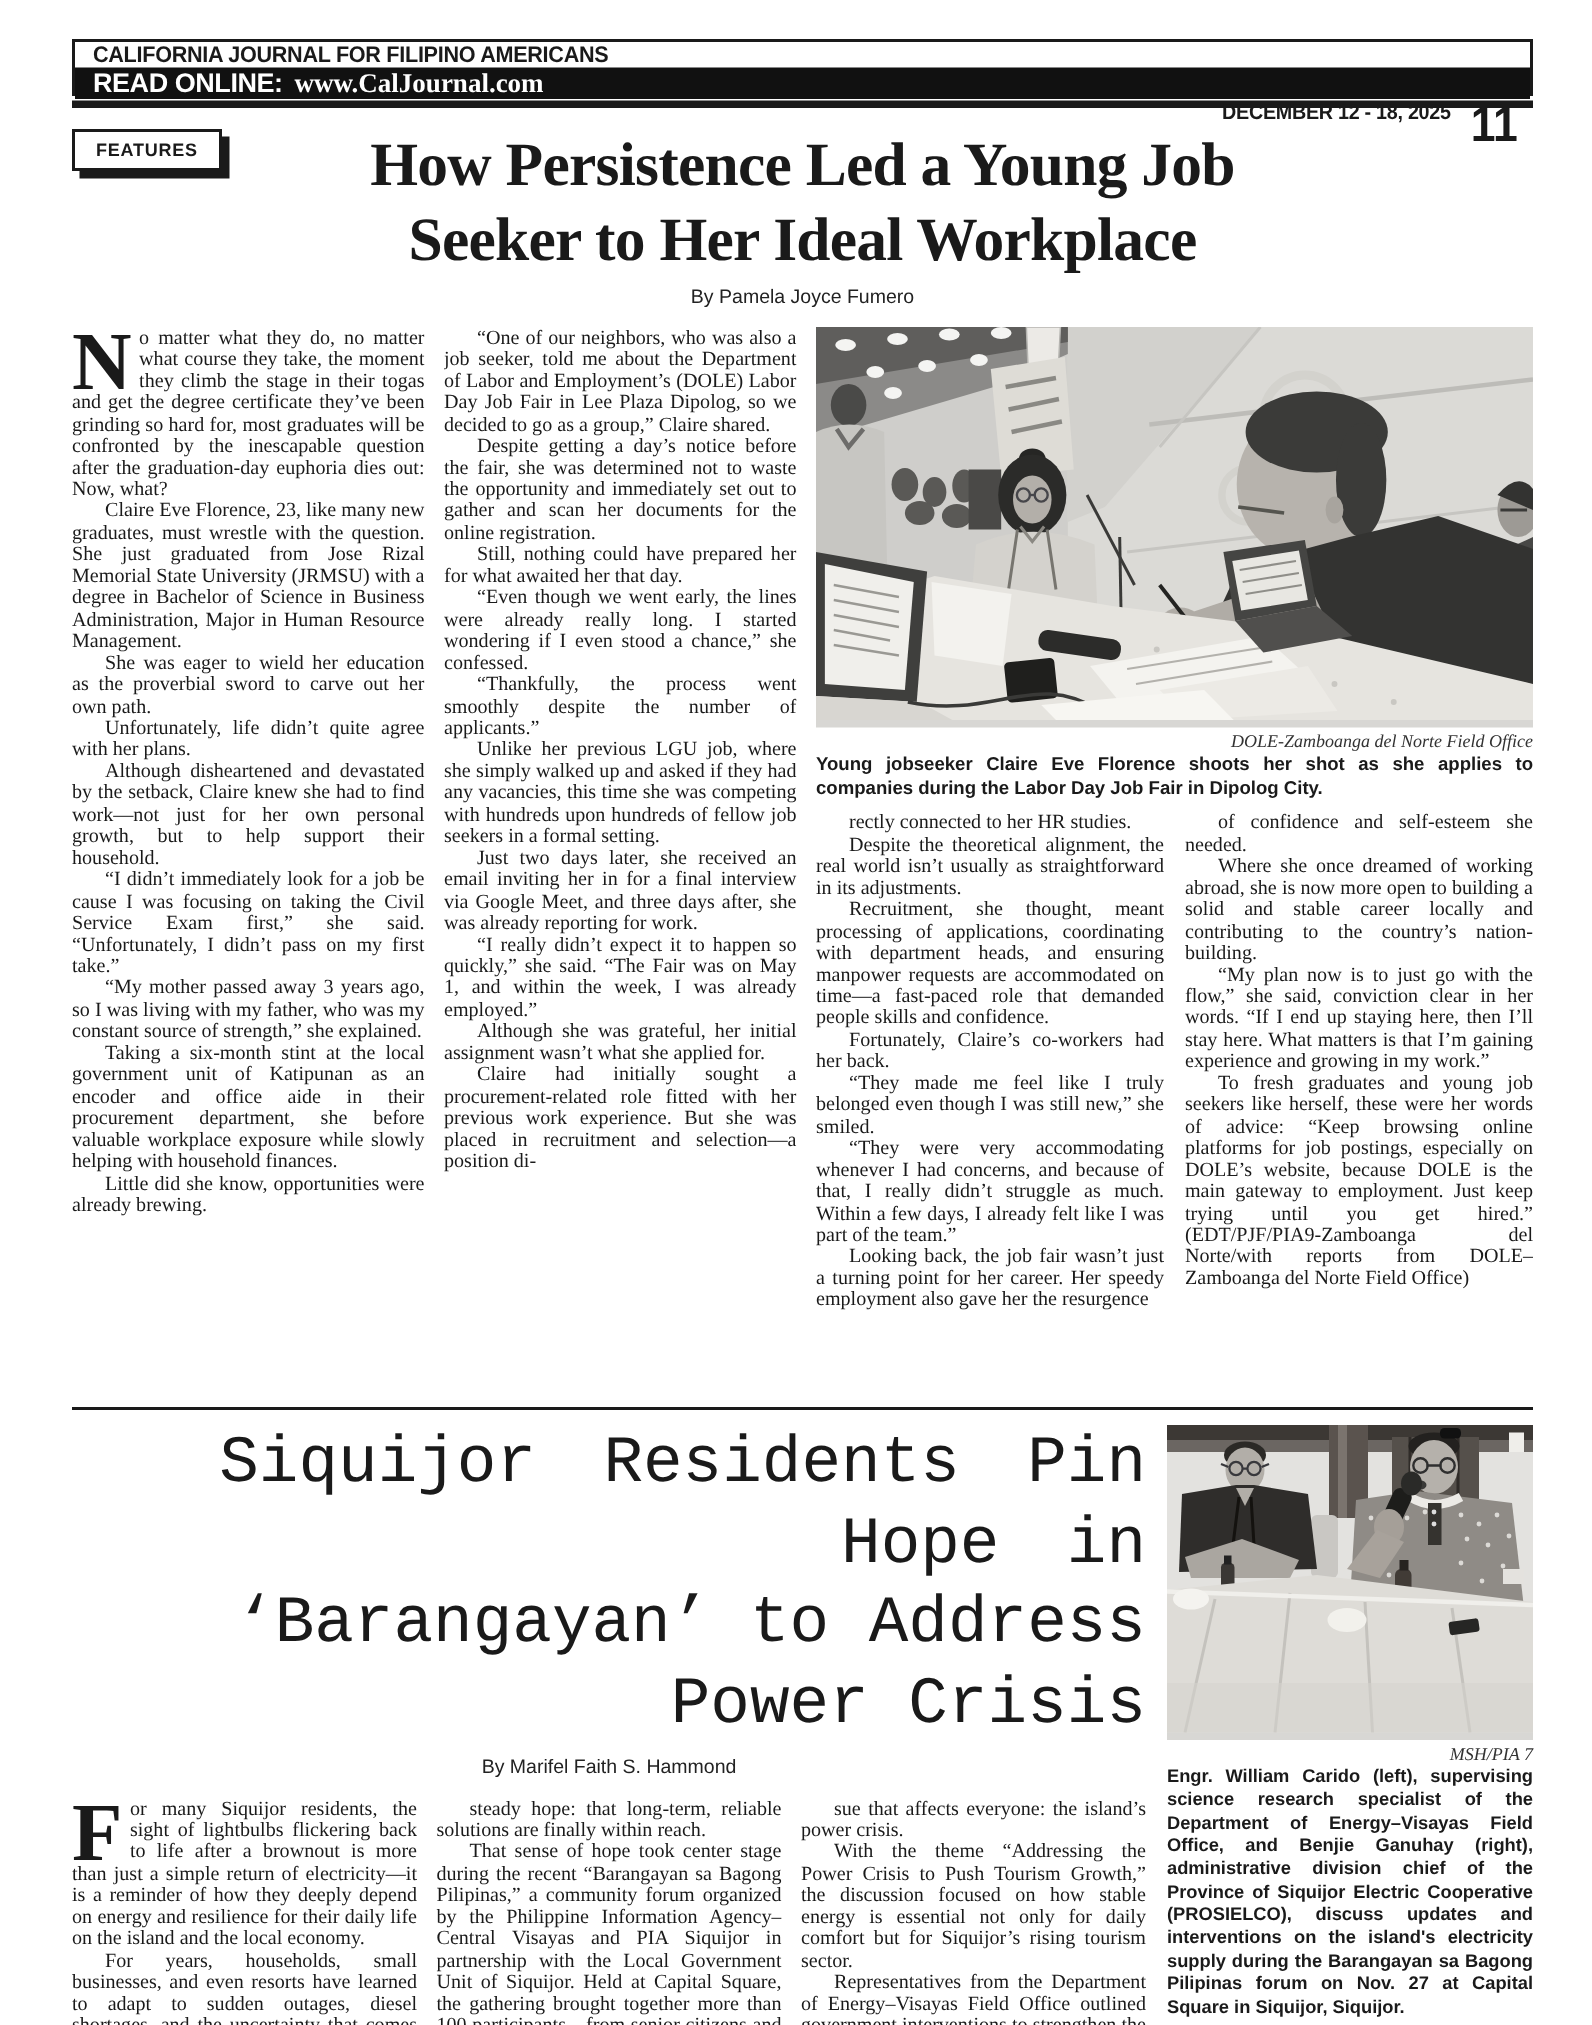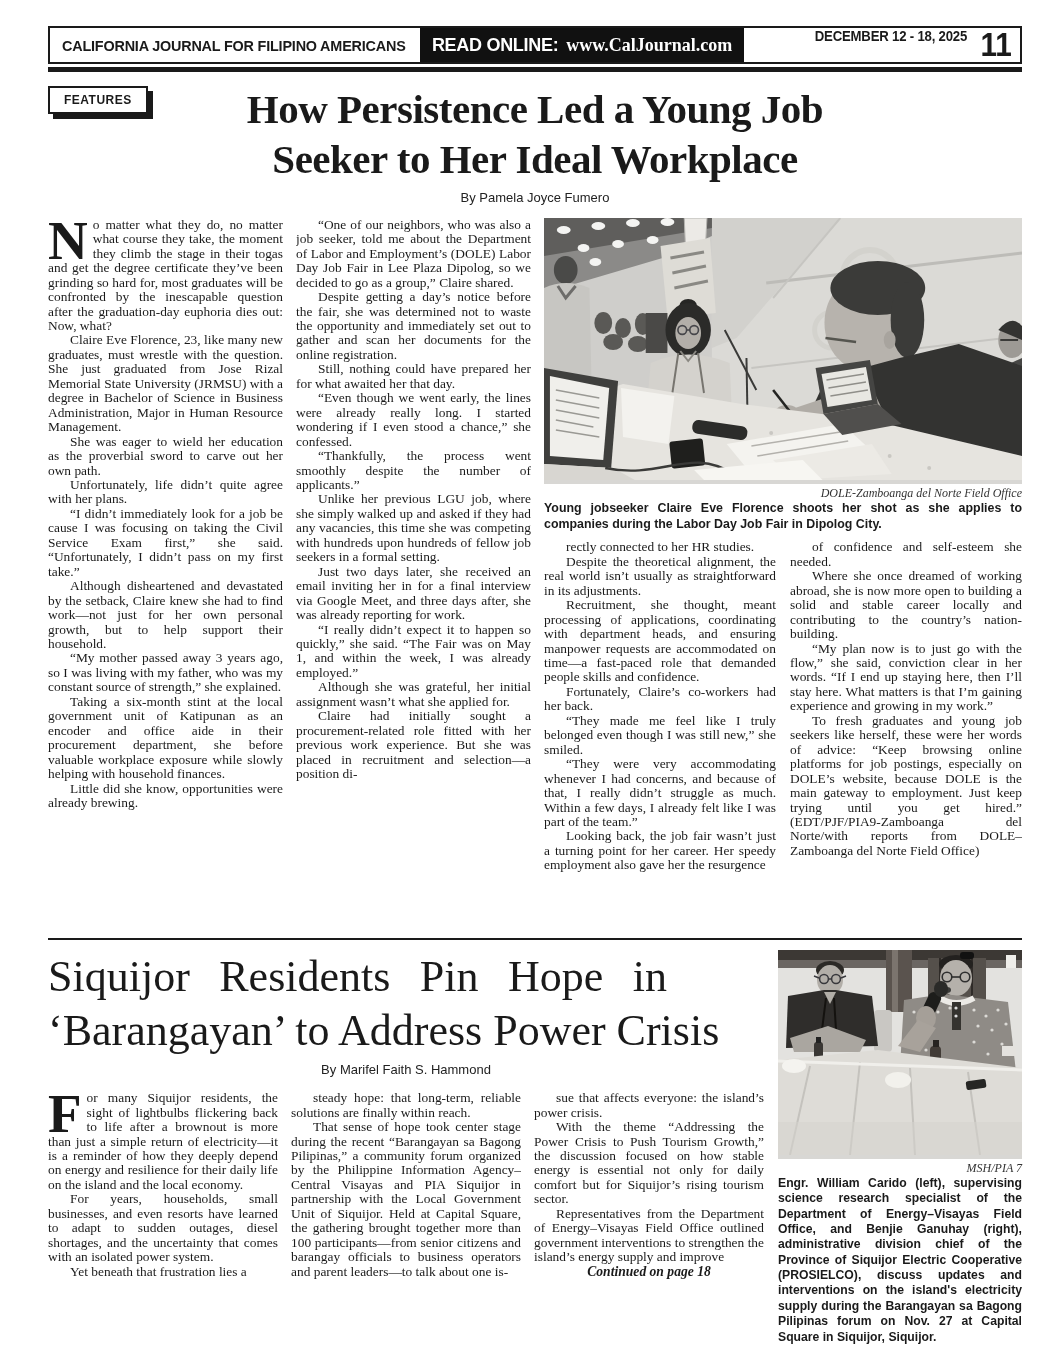--- a/index.html
+++ b/index.html
@@ -7,21 +7,21 @@
   body {
     width:1061px; height:1350px; overflow:hidden;
     background:#ffffff; color:#1a1a1a;
     font-family:"Liberation Serif", serif;
   }
   .page { width:1061px; height:1350px; padding:26px 39px 14px 48px; }
 
   
   .masthead {
     border:2px solid #1a1a1a; height:38px;
-    display:flex; align-items:stretch;
+    display:flex; align-items:stretch;flex-direction:column;
   }
   .mast-left { flex:1; display:flex; align-items:center; padding-left:12px; }
   .paper-name {
     font-family:"Liberation Sans", sans-serif; font-weight:bold;
     font-size:15px; letter-spacing:-0.2px; transform:scaleX(.96); transform-origin:left;
     white-space:nowrap;
   }
   .read-online {
     background:#111; color:#fff; display:flex; align-items:center;
     padding:0 12px; white-space:nowrap;
@@ -76,21 +76,21 @@
     line-height:1.27; text-align:justify; margin-top:1px;
   }
   .photo-cols { display:flex; gap:14px; margin-top:8px; }
 
   .article-divider { height:2px; background:#1a1a1a; margin:8px 0 10px; }
 
   
   .a2 { display:flex; gap:14px; }
   .a2-left { flex:0 0 716px; }
   .a2-right { flex:0 0 244px; }
-  .a2-headline { text-align:left; font-weight:400; font-size:44px; line-height:1.22; letter-spacing:0; }
+  .a2-headline { text-align:right; font-weight:400; font-size:44px; line-height:1.22; letter-spacing:0;font-family:Liberation Mono, monospace; }
   .a2-headline .hline { display:block; }
   .a2-headline .hline:first-child { word-spacing:.42em; }
   .a2-body { display:flex; gap:13px; margin-top:14px; height:236px; overflow:hidden; }
   .continued { font-weight:bold; font-style:italic; text-indent:0 !important; text-align:center; font-size:13.6px; margin-top:1px; }
   .a2-caption { font-size:12.2px; line-height:1.26; }
 </style>
 </head>
 <body>
 
 <div class="page">
@@ -118,22 +118,22 @@
     </div>
     <div class="byline">By Pamela Joyce Fumero</div>
   </div>
 
   <div class="a1-body">
     <div class="col w235">
         <p class="first"><span class="dropcap">N</span>o matter what they do, no matter what course they take, the moment they climb the stage in their togas and get the degree certificate they’ve been grinding so hard for, most graduates will be confronted by the inescapable question after the graduation-day euphoria dies out: Now, what?</p>
         <p>Claire Eve Florence, 23, like many new graduates, must wrestle with the question. She just graduated from Jose Rizal Memorial State University (JRMSU) with a degree in Bachelor of Science in Business Administration, Major in Human Resource Management.</p>
         <p>She was eager to wield her education as the proverbial sword to carve out her own path.</p>
         <p>Unfortunately, life didn’t quite agree with her plans.</p>
+        <p>Although disheartened and devastated by the setback, Claire knew she had to find work—not just for her own personal growth, but to help support their household.</p>
         <p>“I didn’t immediately look for a job be cause I was focusing on taking the Civil Service Exam first,” she said. “Unfortunately, I didn’t pass on my first take.”</p>
-        <p>Although disheartened and devastated by the setback, Claire knew she had to find work—not just for her own personal growth, but to help support their household.</p>
         <p>“My mother passed away 3 years ago, so I was living with my father, who was my constant source of strength,” she explained.</p>
         <p>Taking a six-month stint at the local government unit of Katipunan as an encoder and office aide in their procurement department, she before valuable workplace exposure while slowly helping with household finances.</p>
         <p>Little did she know, opportunities were already brewing.</p>
       </div>
     <div class="col w235">
         <p>“One of our neighbors, who was also a job seeker, told me about the Department of Labor and Employment’s (DOLE) Labor Day Job Fair in Lee Plaza Dipolog, so we decided to go as a group,” Claire shared.</p>
         <p>Despite getting a day’s notice before the fair, she was determined not to waste the opportunity and immediately set out to gather and scan her documents for the online registration.</p>
         <p>Still, nothing could have prepared her for what awaited her that day.</p>
         <p>“Even though we went early, the lines were already really long. I started wondering if I even stood a chance,” she confessed.</p>
         <p>“Thankfully, the process went smoothly despite the number of applicants.”</p>

